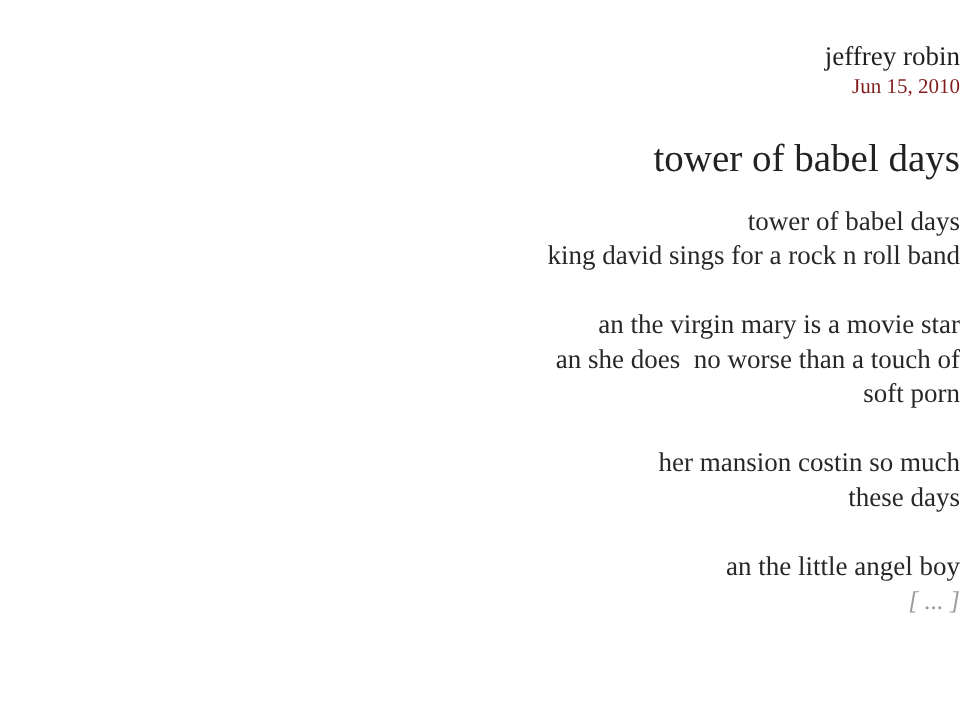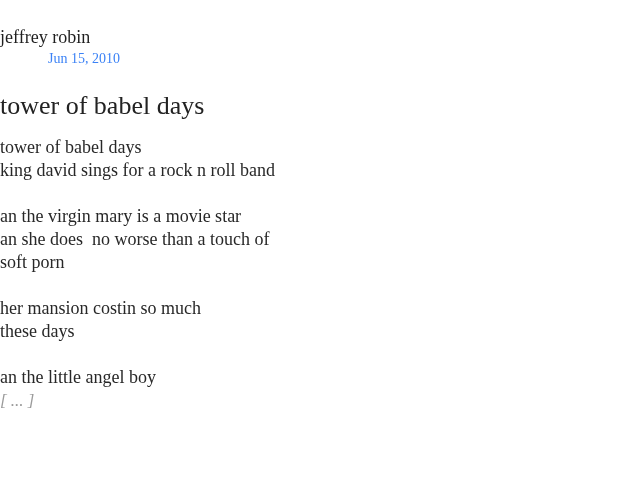--- a/index.html
+++ b/index.html
@@ -10,34 +10,34 @@
     width: 640px;
     height: 477px;
     background: #ffffff;
     font-family: "Liberation Serif", "DejaVu Serif", serif;
     color: #282828;
     overflow: hidden;
   }
   .page {
     width: 640px;
     height: 477px;
-    text-align: left;
+    text-align: right;
     box-sizing: border-box;
   }
   .author {
     padding-top: 26px;
     font-size: 18px;
     line-height: 22px;
     color: #1f1f1f;
   }
   .date {
     margin-top: 2px;
     font-size: 14px;
     line-height: 18px;
-    color: #3b82f6;
+    color: #7f1d1d;
     padding-left: 48px;
   }
   .title {
     margin: 22px 0 0 0;
     font-size: 26px;
     font-weight: normal;
     line-height: 32px;
     color: #222222;
   }
   .poem-body {

